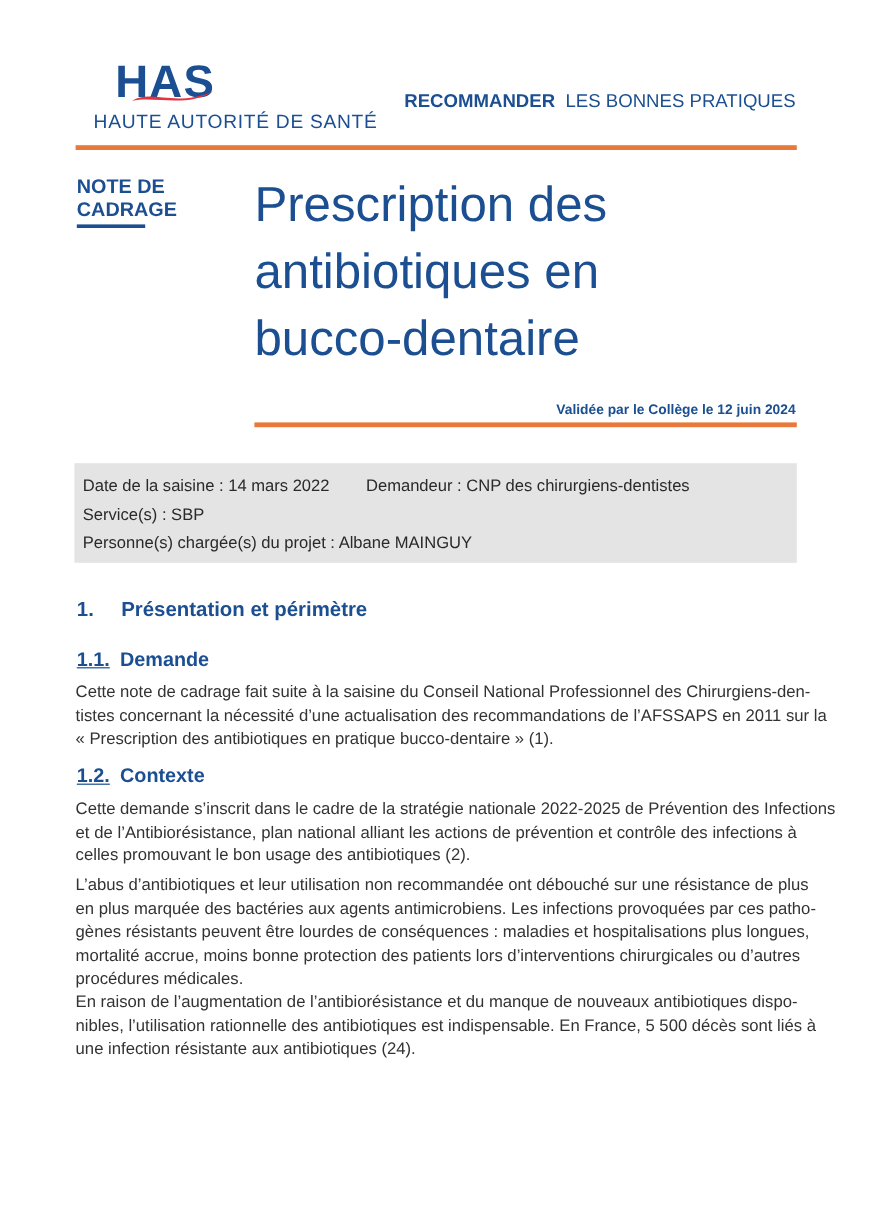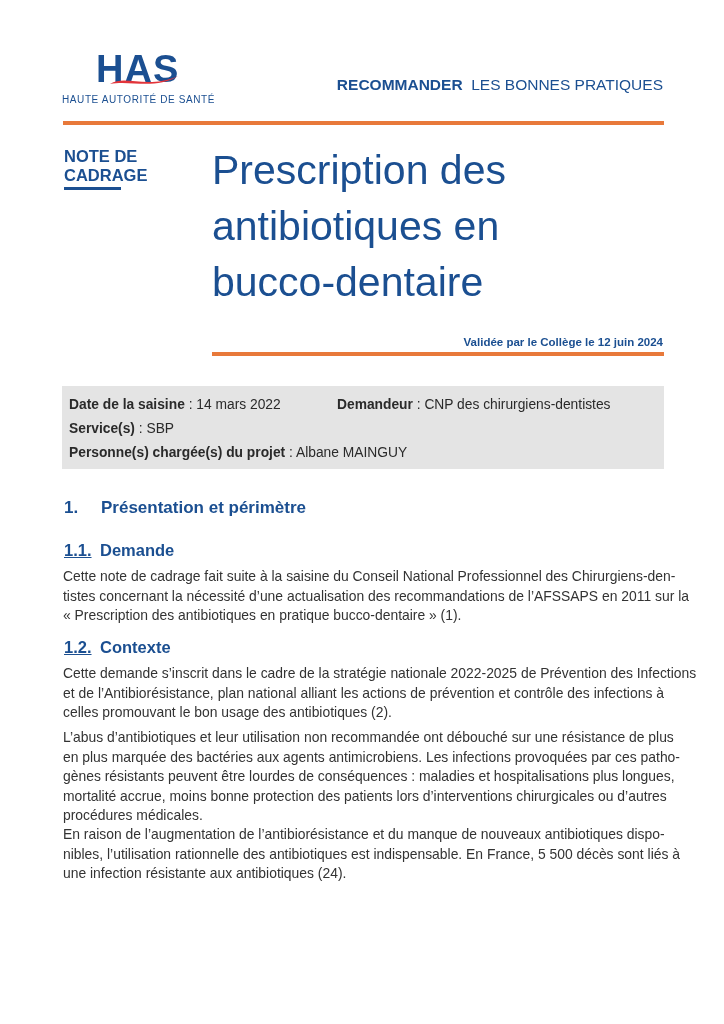--- a/index.html
+++ b/index.html
@@ -1,33 +1,33 @@
 <!DOCTYPE html>
 <html><head>
 <meta charset="utf-8">
 <style>
   html, body { margin: 0; padding: 0; background: #ffffff; }
   body { width: 724px; height: 1024px; position: relative; overflow: hidden; font-family: "Liberation Sans", sans-serif; color: #2a2a2a; }
   .abs { position: absolute; }
   .logo { left: 62px; top: 50px; width: 160px; height: 62px; }
   .logo-has { position: absolute; left: 34px; top: 0; font-size: 38px; color: #1b4f91; letter-spacing: 1px; font-family: "Liberation Sans", sans-serif; line-height: 1; font-weight: bold; }
   .logo-swoosh { position: absolute; left: 34px; top: 18px; }
-  .logo-sub { position: absolute; left: 0; top: 44px; font-size: 10px; color: #1b4f91; letter-spacing: 0.6px; white-space: nowrap; }
+  .logo-sub { position: absolute; left: 16px; top: 44px; font-size: 16px; color: #1b4f91; letter-spacing: 0.6px; white-space: nowrap; }
   .tagline { right: 61px; top: 76px; font-size: 15.5px; color: #1b4f91; white-space: nowrap; }
   .tagline b { font-weight: bold; }
   .rule-orange { background: #e8793a; height: 4px; }
   .rule1 { left: 63px; top: 121px; width: 601px; }
   .note { left: 64px; top: 147px; font-size: 16.5px; font-weight: bold; color: #1b4f91; line-height: 19px; }
   .note-bar { left: 64px; top: 187px; width: 57px; height: 3px; background: #1b4f91; }
   .title { left: 212px; top: 142px; font-size: 41px; color: #1b4f91; line-height: 56px; width: 440px; }
   .validated { right: 61px; top: 336px; font-size: 11.5px; font-weight: bold; color: #1b4f91; white-space: nowrap; }
   .rule2 { left: 212px; top: 352px; width: 452px; }
   .infobox { left: 62px; top: 386px; width: 602px; height: 83px; background: #e4e4e4; }
   .info-row { position: absolute; left: 7px; font-size: 13.8px; color: #2a2a2a; white-space: nowrap; }
-  .info-row b { font-weight: bold; }
+  .info-row b { font-weight: normal; }
   .h1 { left: 64px; top: 498px; font-size: 17px; font-weight: bold; color: #1b4f91; white-space: nowrap; }
   .h1 .num { display: inline-block; width: 37px; }
   .h2 { left: 64px; font-size: 16.5px; font-weight: bold; color: #1b4f91; white-space: nowrap; }
   .h2 .num { display: inline-block; width: 36px; text-decoration: underline; }
   .para { left: 63px; width: 601px; font-size: 13.9px; line-height: 19.5px; color: #333333; text-align: justify; }
   .para span.line { display: block; text-align: justify; text-align-last: justify; white-space: nowrap; }
   .para span.last { text-align-last: left; }
 </style>
 </head>
 <body>
@@ -59,21 +59,21 @@
   <div>bucco-dentaire</div>
 </div>
 
 <div class="abs validated">Validée par le Collège le 12 juin 2024</div>
 <div class="abs rule-orange rule2"></div>
 
 <div class="abs infobox">
   <div class="info-row" style="top:11px;">
     <b>Date de la saisine</b><span> : 14 mars 2022</span>
   </div>
-  <div class="info-row" style="top:11px; left:275px;">
+  <div class="info-row" style="top:11px; left:243px;">
     <b>Demandeur</b><span> : CNP des chirurgiens-dentistes</span>
   </div>
   <div class="info-row" style="top:35px;">
     <b>Service(s)</b><span> : SBP</span>
   </div>
   <div class="info-row" style="top:59px;">
     <b>Personne(s) chargée(s) du projet</b><span> : Albane MAINGUY</span>
   </div>
 </div>
 

